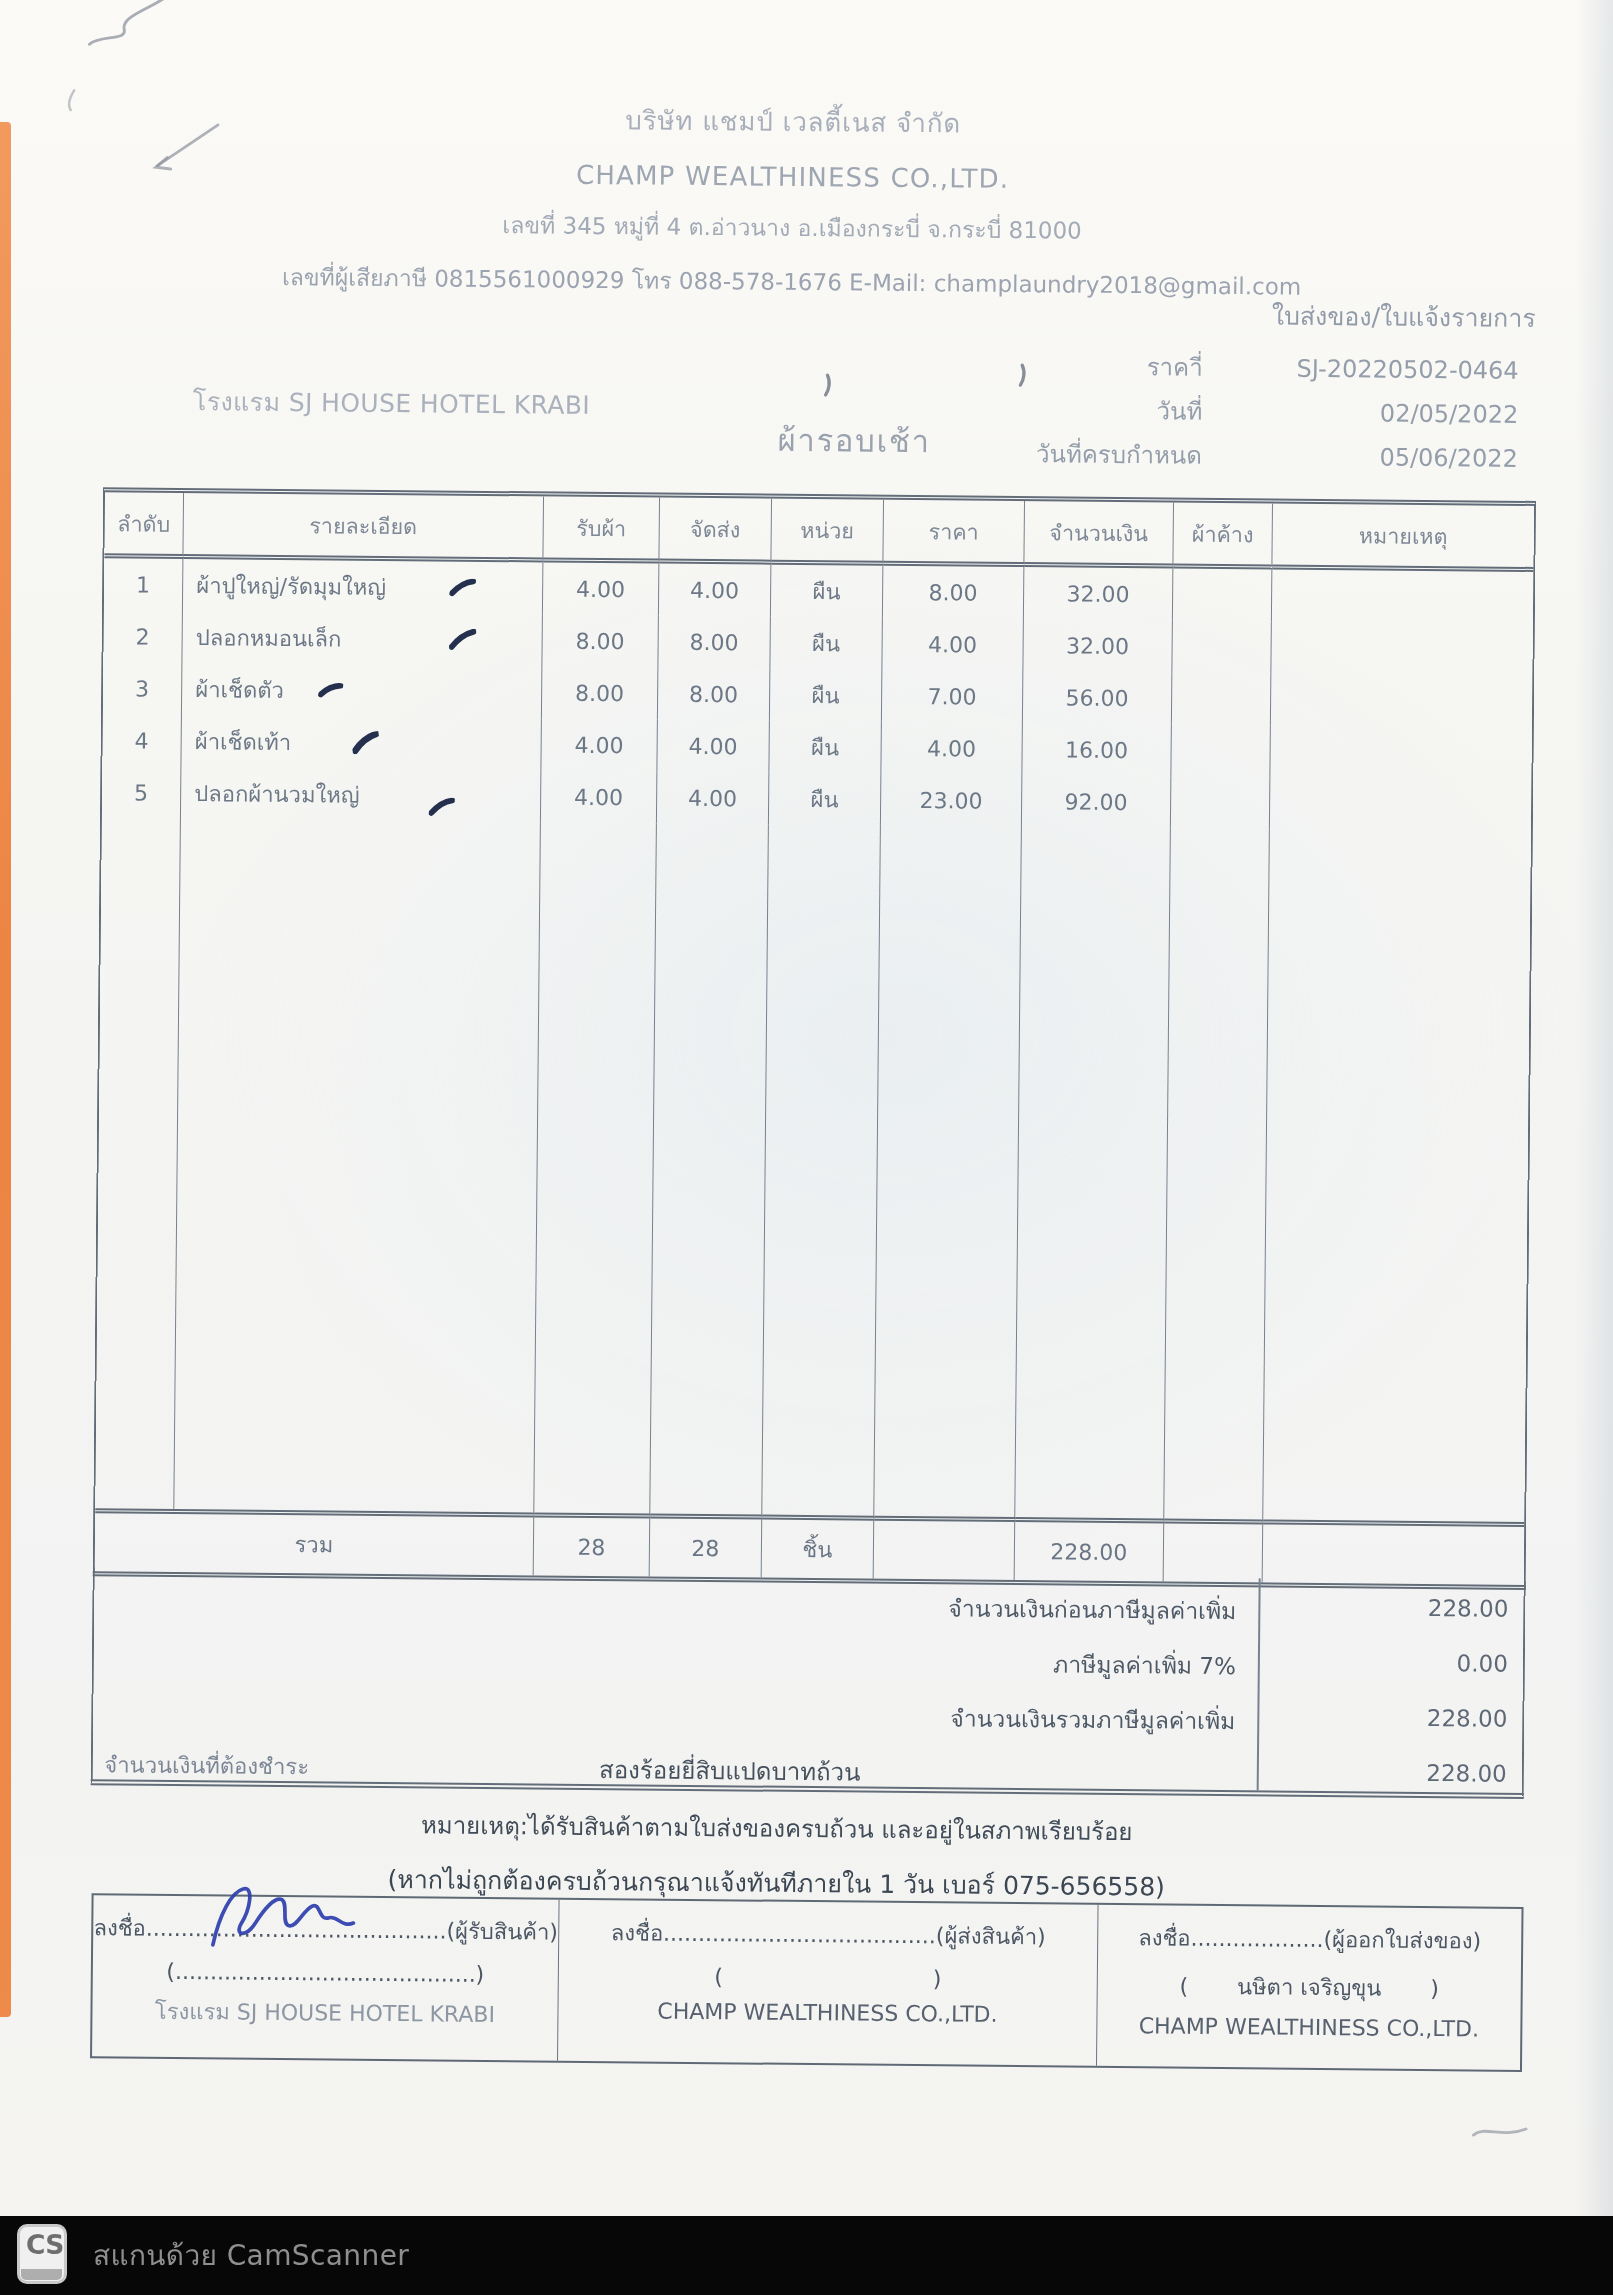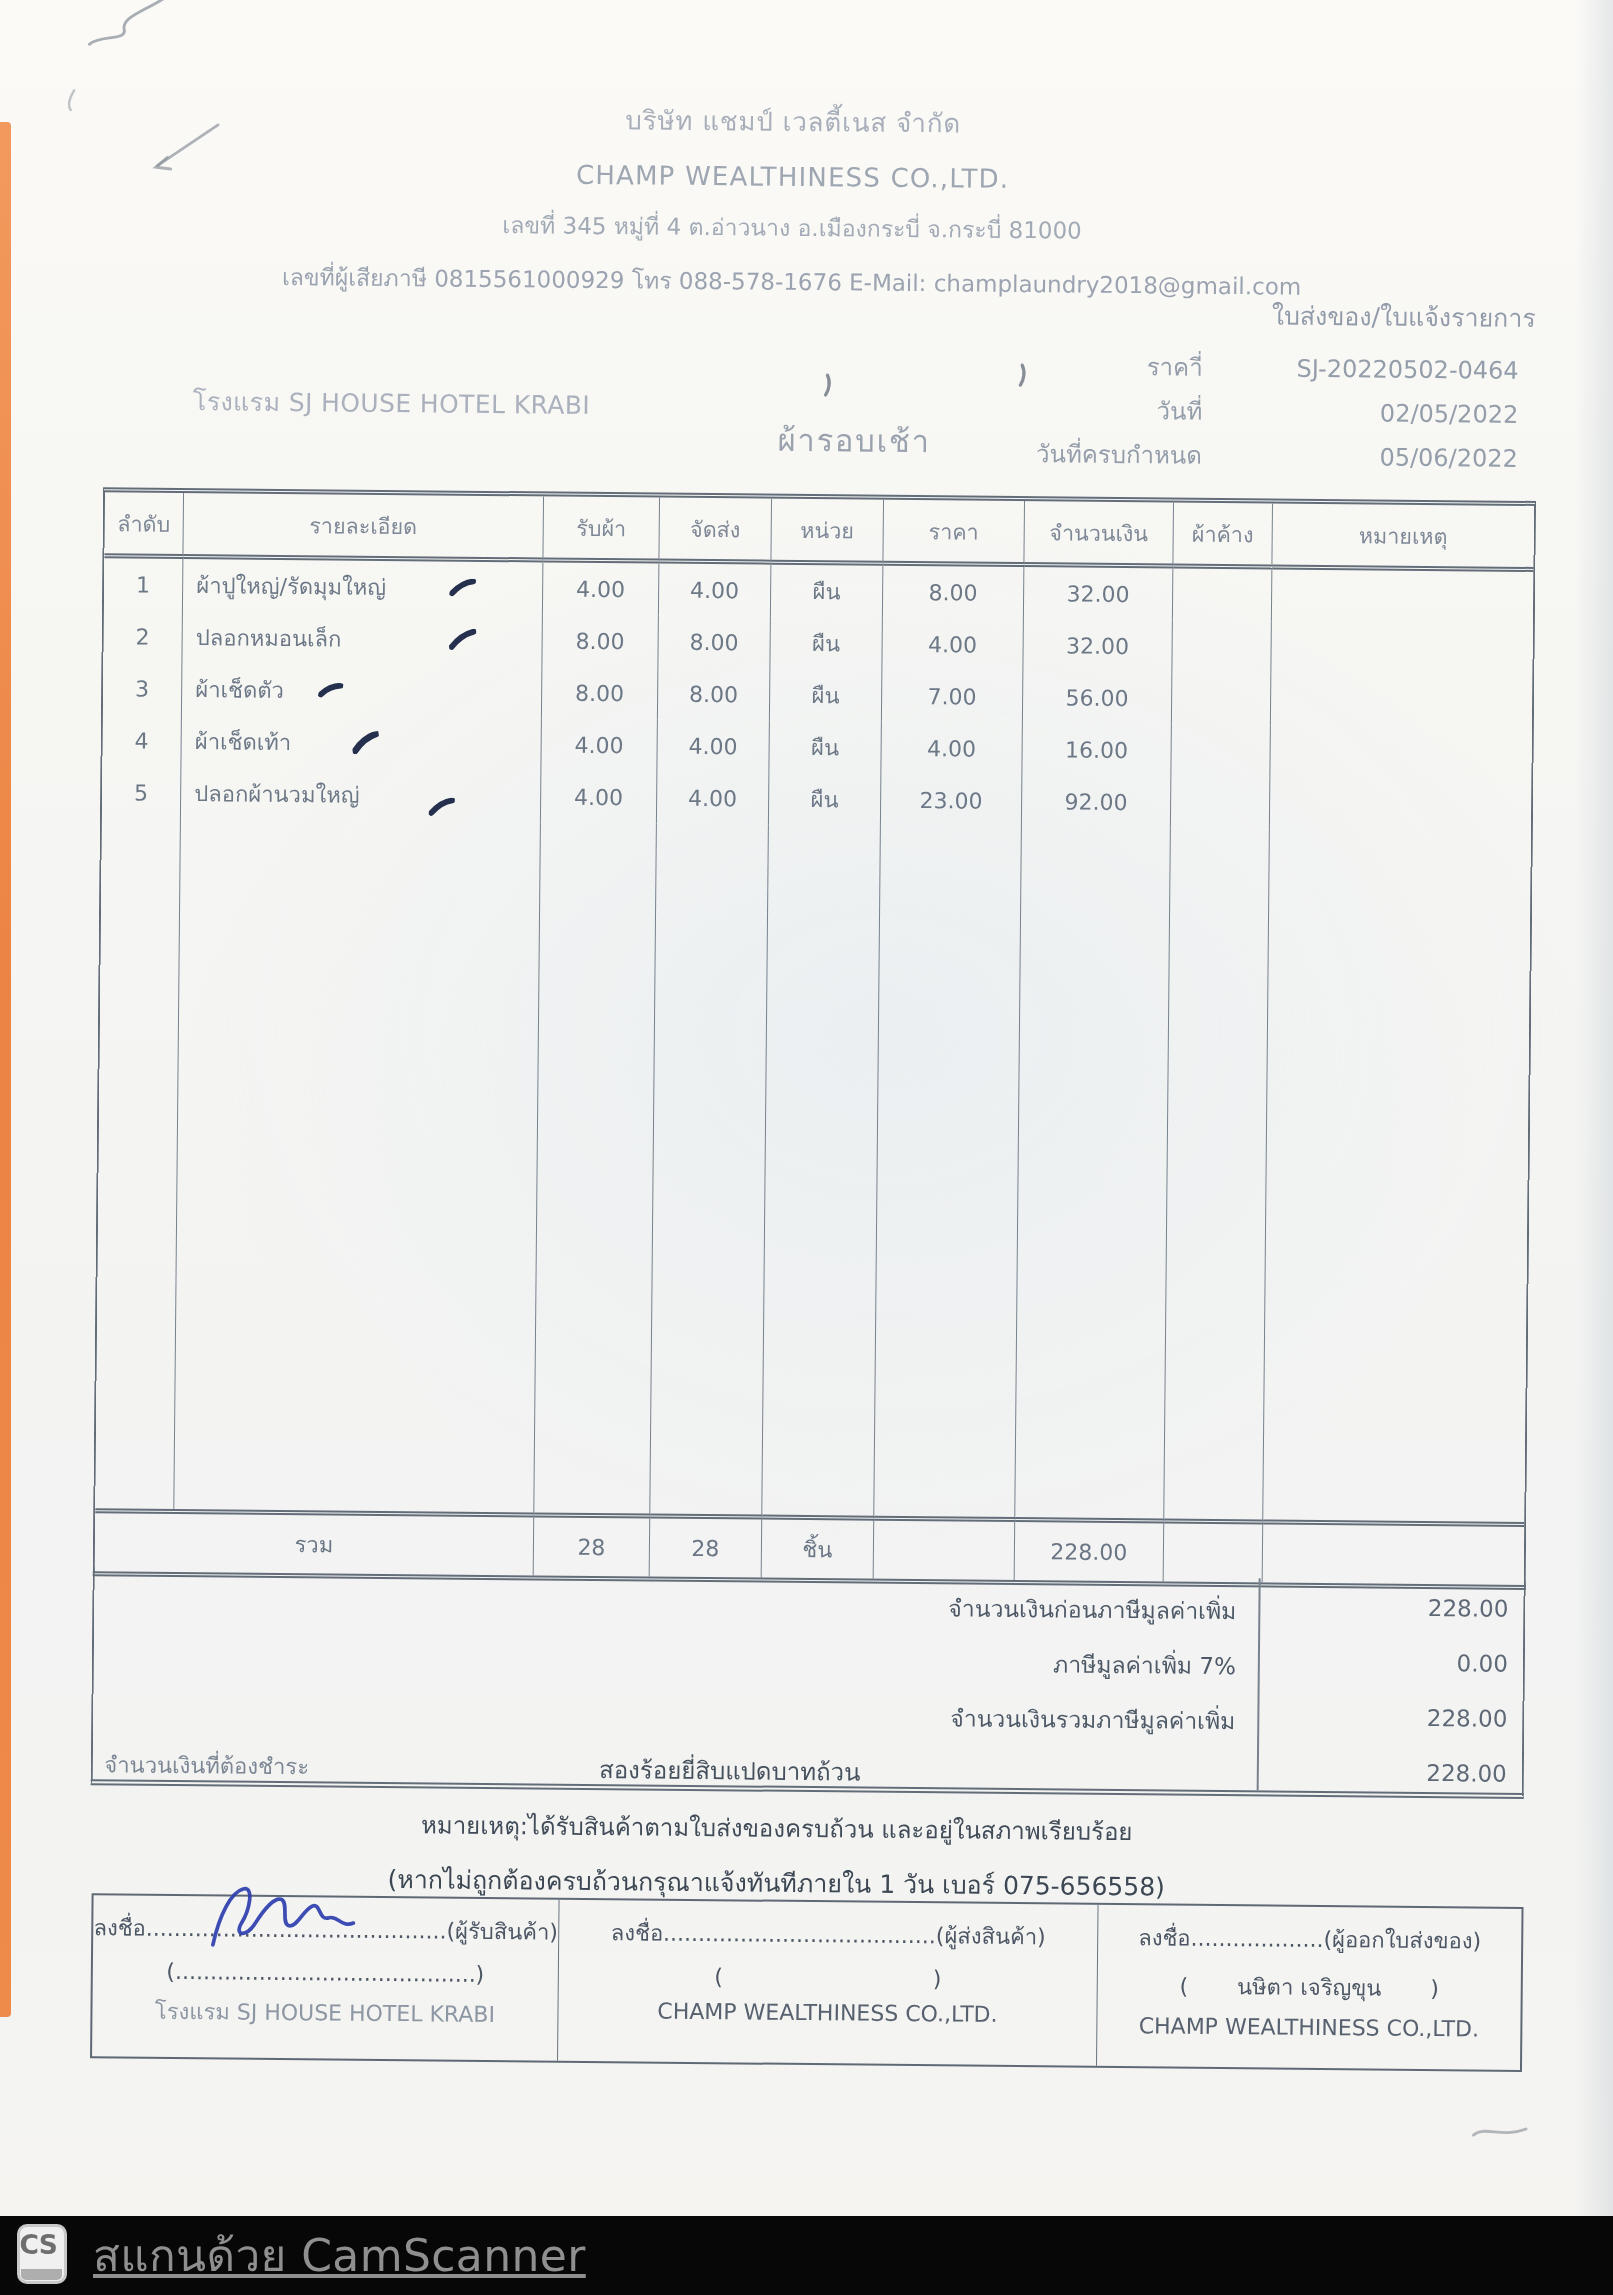--- a/index.html
+++ b/index.html
@@ -101,26 +101,26 @@
   .sigcell.last{border-right:none;}
   .sig-line1{margin-top:15px;}
   .sig-line2{margin-top:13.2px;white-space:pre;}
   .sig-line3{margin-top:10px;color:#57616f;}
   .sig-line3.faded{color:#8d97a4;}
 
   
   .footer{position:absolute;left:0;bottom:0;width:100%;height:79px;background:#070707;}
   .cs-logo{position:absolute;left:16.5px;top:8.3px;width:50px;height:60px;
     border:3.3px solid #c9c9c9;border-radius:10px;background:#f0f0f0;box-sizing:border-box;}
-  .cs-logo .cs-txt{position:absolute;top:1.7px;left:0;width:100%;text-align:left;
+  .cs-logo .cs-txt{position:absolute;top:1.7px;left:0;width:100%;text-align:right;
     font-size:26.5px;font-weight:bold;color:#6e6e6e;letter-spacing:-0.8px;}
   .cs-logo .cs-strip{position:absolute;bottom:1.7px;left:1.7px;right:1.7px;height:10.7px;
     background:#aeaeae;border-radius:0 0 5px 5px;}
   .footer .scan-text{position:absolute;left:93px;top:0;line-height:79px;
-    font-size:44px;color:#8f8f8f;letter-spacing:0.4px;text-decoration:underline;}
+    font-size:28px;color:#8f8f8f;letter-spacing:0.4px;}
 </style>
 </head>
 <body>
 
 <div class="edge-shade"></div>
 <div class="orange-strip"></div>
 
 <div class="sheet">
 
   <svg class="artifact" style="left:58px;top:0;" width="165" height="132" viewBox="0 0 200 160">

